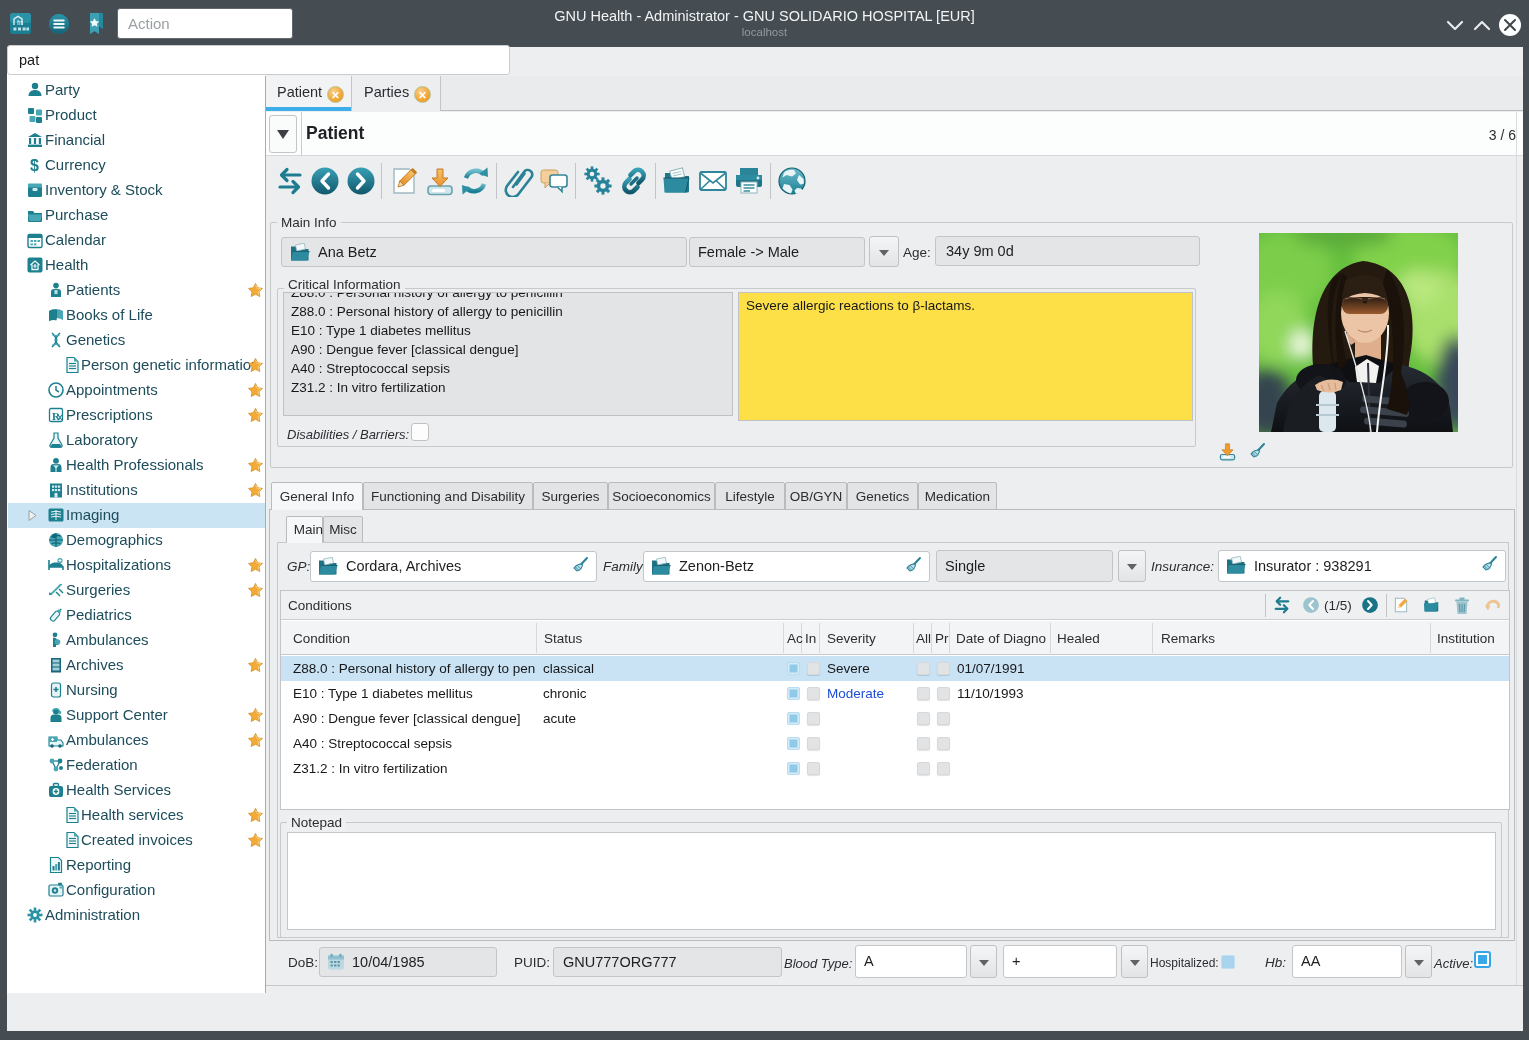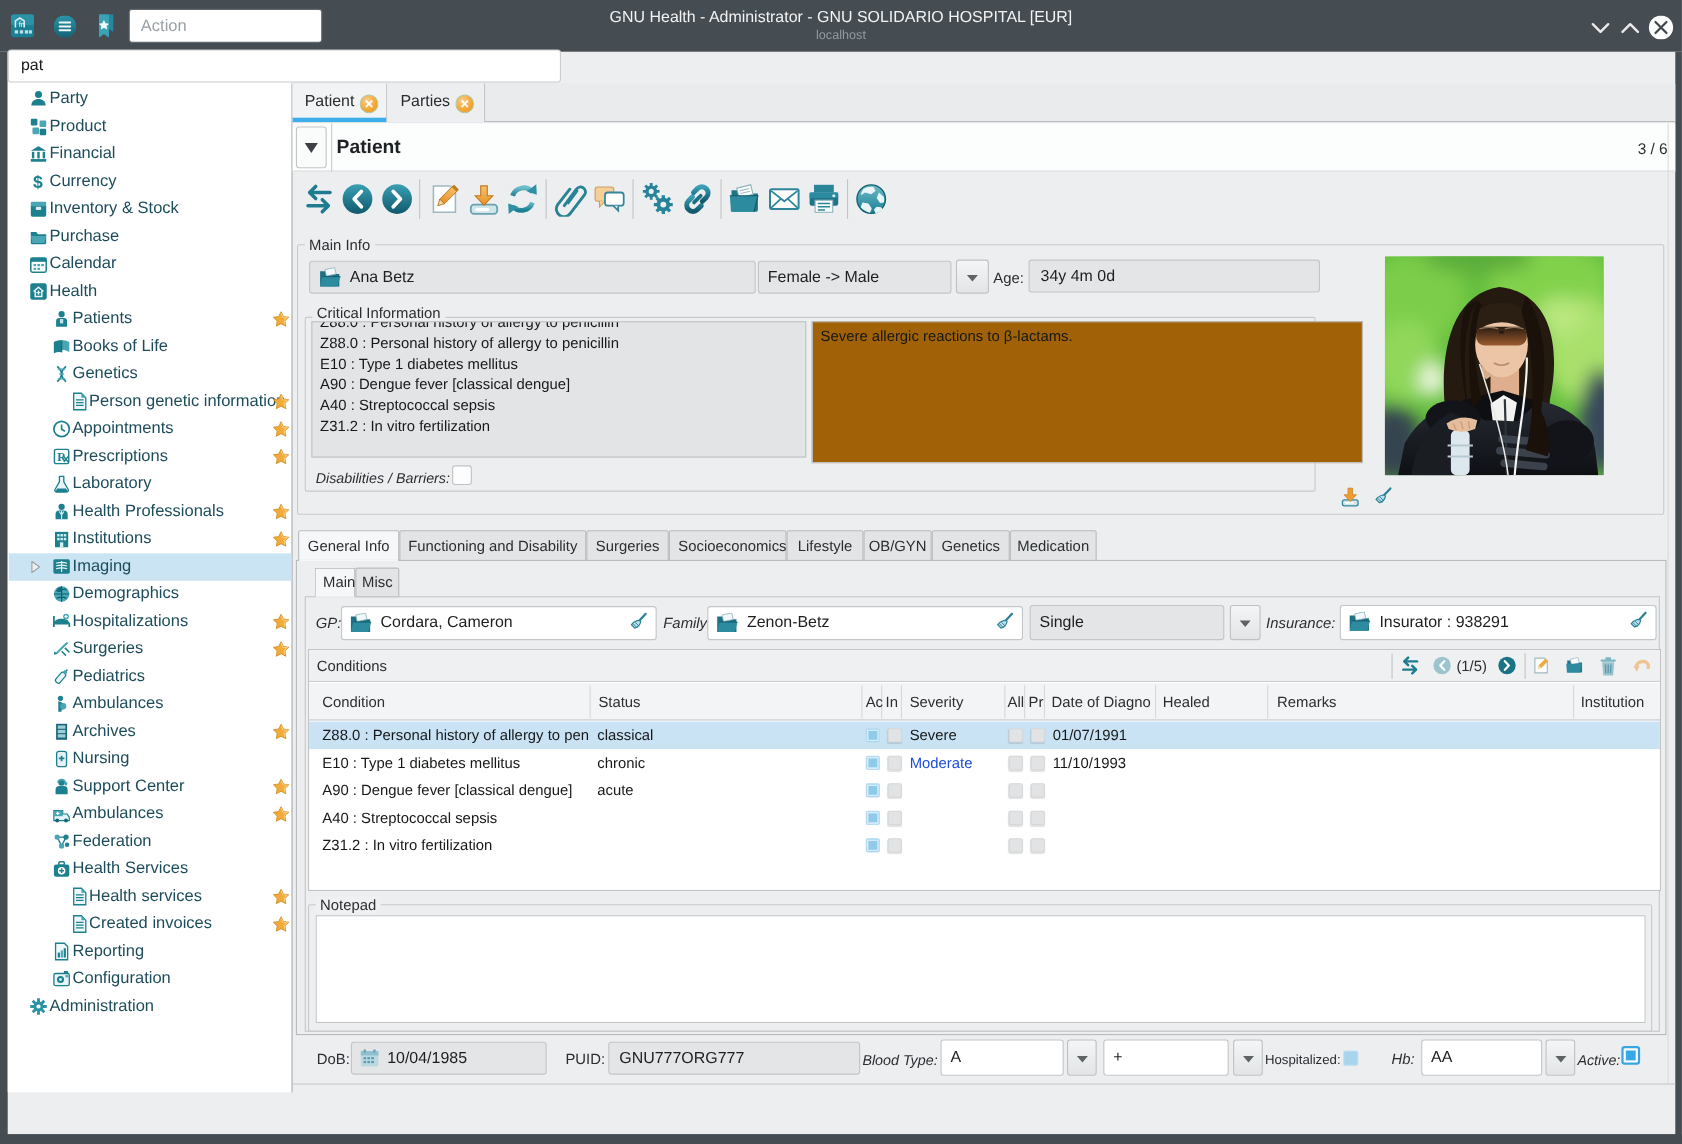--- a/index.html
+++ b/index.html
@@ -652,27 +652,27 @@
       </g>
       <path d="M3.2 8.5 H19.5 l-2.7 9 H1 Z" fill="#2d8ba0"></path>
       <path d="M3.2 8.5 H19.5" stroke="#16596b" stroke-width=".8"></path>
     </svg></div>
 <div class="ab" style="left:318px;top:244px;font-size:14.5px;color:#1c1e20">Ana Betz</div>
 <div class="ab ginp" style="left:689px;top:237px;width:176px;height:30px"></div>
 <div class="ab" style="left:698px;top:244px;font-size:14.5px;color:#1c1e20">Female -&gt; Male</div>
 <div class="ab ddbtn" style="left:869px;top:236px;width:30px;height:31px"></div>
 <div class="ab lbl" style="left:903px;top:245px">Age:</div>
 <div class="ab ginp" style="left:935px;top:236px;width:265px;height:30px"></div>
-<div class="ab" style="left:946px;top:243px;font-size:14.5px;color:#1c1e20">34y 4m 0d</div>
+<div class="ab" style="left:946px;top:243px;font-size:14.5px;color:#1c1e20">34y 9m 0d</div>
 <div class="ab" style="left:277px;top:288px;width:919px;height:159px;border:1px solid #c7c9cb;border-radius:2px"></div>
 <div class="ab lbl" style="left:284px;top:277px;background:#eceef0;padding:0 4px">Critical Information</div>
 <div class="ab" style="left:283px;top:292px;width:450px;height:124px;background:#e2e4e5;border:1px solid #bfc1c3;overflow:hidden">
     <div style="position:absolute;left:7px;top:-10px;font-size:13.5px;line-height:19px;color:#17181a;white-space:nowrap">Z88.0 : Personal history of allergy to penicillin<br>Z88.0 : Personal history of allergy to penicillin<br>E10 : Type 1 diabetes mellitus<br>A90 : Dengue fever [classical dengue]<br>A40 : Streptococcal sepsis<br>Z31.2 : In vitro fertilization</div>
   </div>
-<div class="ab" style="left:738px;top:292px;width:501px;height:129px;background:#a16207;border:1px solid #bfc1c3">
+<div class="ab" style="left:738px;top:292px;width:455px;height:129px;background:#fde047;border:1px solid #bfc1c3">
     <div style="position:absolute;left:7px;top:5px;font-size:13.5px;color:#17181a">Severe allergic reactions to β-lactams.</div>
   </div>
 <div class="ab ilbl" style="left:287px;top:427px;font-size:13px;color:#2b2e31">Disabilities / Barriers:</div>
 <div class="ab" style="left:411px;top:423px;width:18px;height:18px;background:#fdfdfd;border:1px solid #c0c2c4;border-radius:3px"></div>
 <svg class="ab" style="left:1259px;top:233px" width="199" height="199" viewBox="0 0 199 199">
 <defs>
 <filter id="b8" x="-50%" y="-50%" width="200%" height="200%">
         <feGaussianBlur stdDeviation="8"></feGaussianBlur>
       </filter>
 <filter id="b4" x="-50%" y="-50%" width="200%" height="200%">
@@ -742,21 +742,21 @@
       <path d="M11.5 8 q-4.5 0 -7.5 4 l3 3 q4.5 -1 5.5 -6 Z" fill="#bfe0ea" stroke="#2a8296" stroke-width="1.1"></path>
       <path d="M5.5 11 l4 4 M7.5 9.8 l3.5 3.5" stroke="#2a8296" stroke-width=".9"></path>
     </svg></div>
 <div class="ab" style="left:271px;top:482px;width:92px;height:28px;background:#f6f7f8;border:1px solid #b9bbbd;border-radius:2px 2px 0 0"></div>
 <div class="ab" style="left:271px;top:489px;width:92px;text-align:center;font-size:13.5px;color:#2b2e31;white-space:nowrap">General Info</div>
 <div class="ab" style="left:363px;top:482px;width:170px;height:28px;background:#e2e4e5;border:1px solid #b9bbbd;border-bottom:1px solid #b9bbbd;border-radius:2px 2px 0 0"></div>
 <div class="ab" style="left:363px;top:489px;width:170px;text-align:center;font-size:13.5px;color:#2b2e31;white-space:nowrap">Functioning and Disability</div>
 <div class="ab" style="left:533px;top:482px;width:75px;height:28px;background:#e2e4e5;border:1px solid #b9bbbd;border-bottom:1px solid #b9bbbd;border-radius:2px 2px 0 0"></div>
 <div class="ab" style="left:533px;top:489px;width:75px;text-align:center;font-size:13.5px;color:#2b2e31;white-space:nowrap">Surgeries</div>
 <div class="ab" style="left:608px;top:482px;width:107px;height:28px;background:#e2e4e5;border:1px solid #b9bbbd;border-bottom:1px solid #b9bbbd;border-radius:2px 2px 0 0"></div>
-<div class="ab" style="left:608px;top:489px;width:107px;text-align:right;font-size:13.5px;color:#2b2e31;white-space:nowrap">Socioeconomics</div>
+<div class="ab" style="left:608px;top:489px;width:107px;text-align:center;font-size:13.5px;color:#2b2e31;white-space:nowrap">Socioeconomics</div>
 <div class="ab" style="left:715px;top:482px;width:70px;height:28px;background:#e2e4e5;border:1px solid #b9bbbd;border-bottom:1px solid #b9bbbd;border-radius:2px 2px 0 0"></div>
 <div class="ab" style="left:715px;top:489px;width:70px;text-align:center;font-size:13.5px;color:#2b2e31;white-space:nowrap">Lifestyle</div>
 <div class="ab" style="left:785px;top:482px;width:62px;height:28px;background:#e2e4e5;border:1px solid #b9bbbd;border-bottom:1px solid #b9bbbd;border-radius:2px 2px 0 0"></div>
 <div class="ab" style="left:785px;top:489px;width:62px;text-align:center;font-size:13.5px;color:#2b2e31;white-space:nowrap">OB/GYN</div>
 <div class="ab" style="left:847px;top:482px;width:71px;height:28px;background:#e2e4e5;border:1px solid #b9bbbd;border-bottom:1px solid #b9bbbd;border-radius:2px 2px 0 0"></div>
 <div class="ab" style="left:847px;top:489px;width:71px;text-align:center;font-size:13.5px;color:#2b2e31;white-space:nowrap">Genetics</div>
 <div class="ab" style="left:918px;top:482px;width:79px;height:28px;background:#e2e4e5;border:1px solid #b9bbbd;border-bottom:1px solid #b9bbbd;border-radius:2px 2px 0 0"></div>
 <div class="ab" style="left:918px;top:489px;width:79px;text-align:center;font-size:13.5px;color:#2b2e31;white-space:nowrap">Medication</div>
 <div class="ab" style="left:269px;top:509px;width:1246px;height:432px;border:1px solid #b9bbbd;border-top:1px solid #b9bbbd"></div>
 <div class="ab" style="left:272px;top:509px;width:90px;height:1px;background:#f6f7f8"></div>
@@ -769,21 +769,21 @@
 <div class="ab lbl ilbl" style="left:287px;top:559px">GP:</div>
 <div class="ab inp" style="left:310px;top:551px;width:287px;height:31px"></div>
 <div class="ab" style="left:318px;top:557px"><svg width="20" height="19" viewBox="0 0 20 19">
       <path d="M1 3.5 h6.5 l2 2.5 H18.5 v11.5 H1 Z" fill="#1e7185"></path>
       <g transform="rotate(-12 11 4)">
         <rect x="6" y="1" width="9" height="6" fill="#f2f8f9" stroke="#8fb4bd" stroke-width=".7"></rect>
       </g>
       <path d="M3.2 8.5 H19.5 l-2.7 9 H1 Z" fill="#2d8ba0"></path>
       <path d="M3.2 8.5 H19.5" stroke="#16596b" stroke-width=".8"></path>
     </svg></div>
-<div class="ab" style="left:346px;top:558px;font-size:14.5px;color:#1c1e20">Cordara, Cameron</div>
+<div class="ab" style="left:346px;top:558px;font-size:14.5px;color:#1c1e20">Cordara, Archives</div>
 <div class="ab" style="left:570px;top:556px"><svg width="19" height="19" viewBox="0 0 19 19">
       <path d="M17 2 L10.5 9" stroke="#2a8296" stroke-width="2" stroke-linecap="round"></path>
       <path d="M11.5 8 q-4.5 0 -7.5 4 l3 3 q4.5 -1 5.5 -6 Z" fill="#bfe0ea" stroke="#2a8296" stroke-width="1.1"></path>
       <path d="M5.5 11 l4 4 M7.5 9.8 l3.5 3.5" stroke="#2a8296" stroke-width=".9"></path>
     </svg></div>
 <div class="ab lbl ilbl" style="left:603px;top:559px">Family:</div>
 <div class="ab inp" style="left:643px;top:551px;width:287px;height:31px"></div>
 <div class="ab" style="left:651px;top:557px"><svg width="20" height="19" viewBox="0 0 20 19">
       <path d="M1 3.5 h6.5 l2 2.5 H18.5 v11.5 H1 Z" fill="#1e7185"></path>
       <g transform="rotate(-12 11 4)">

